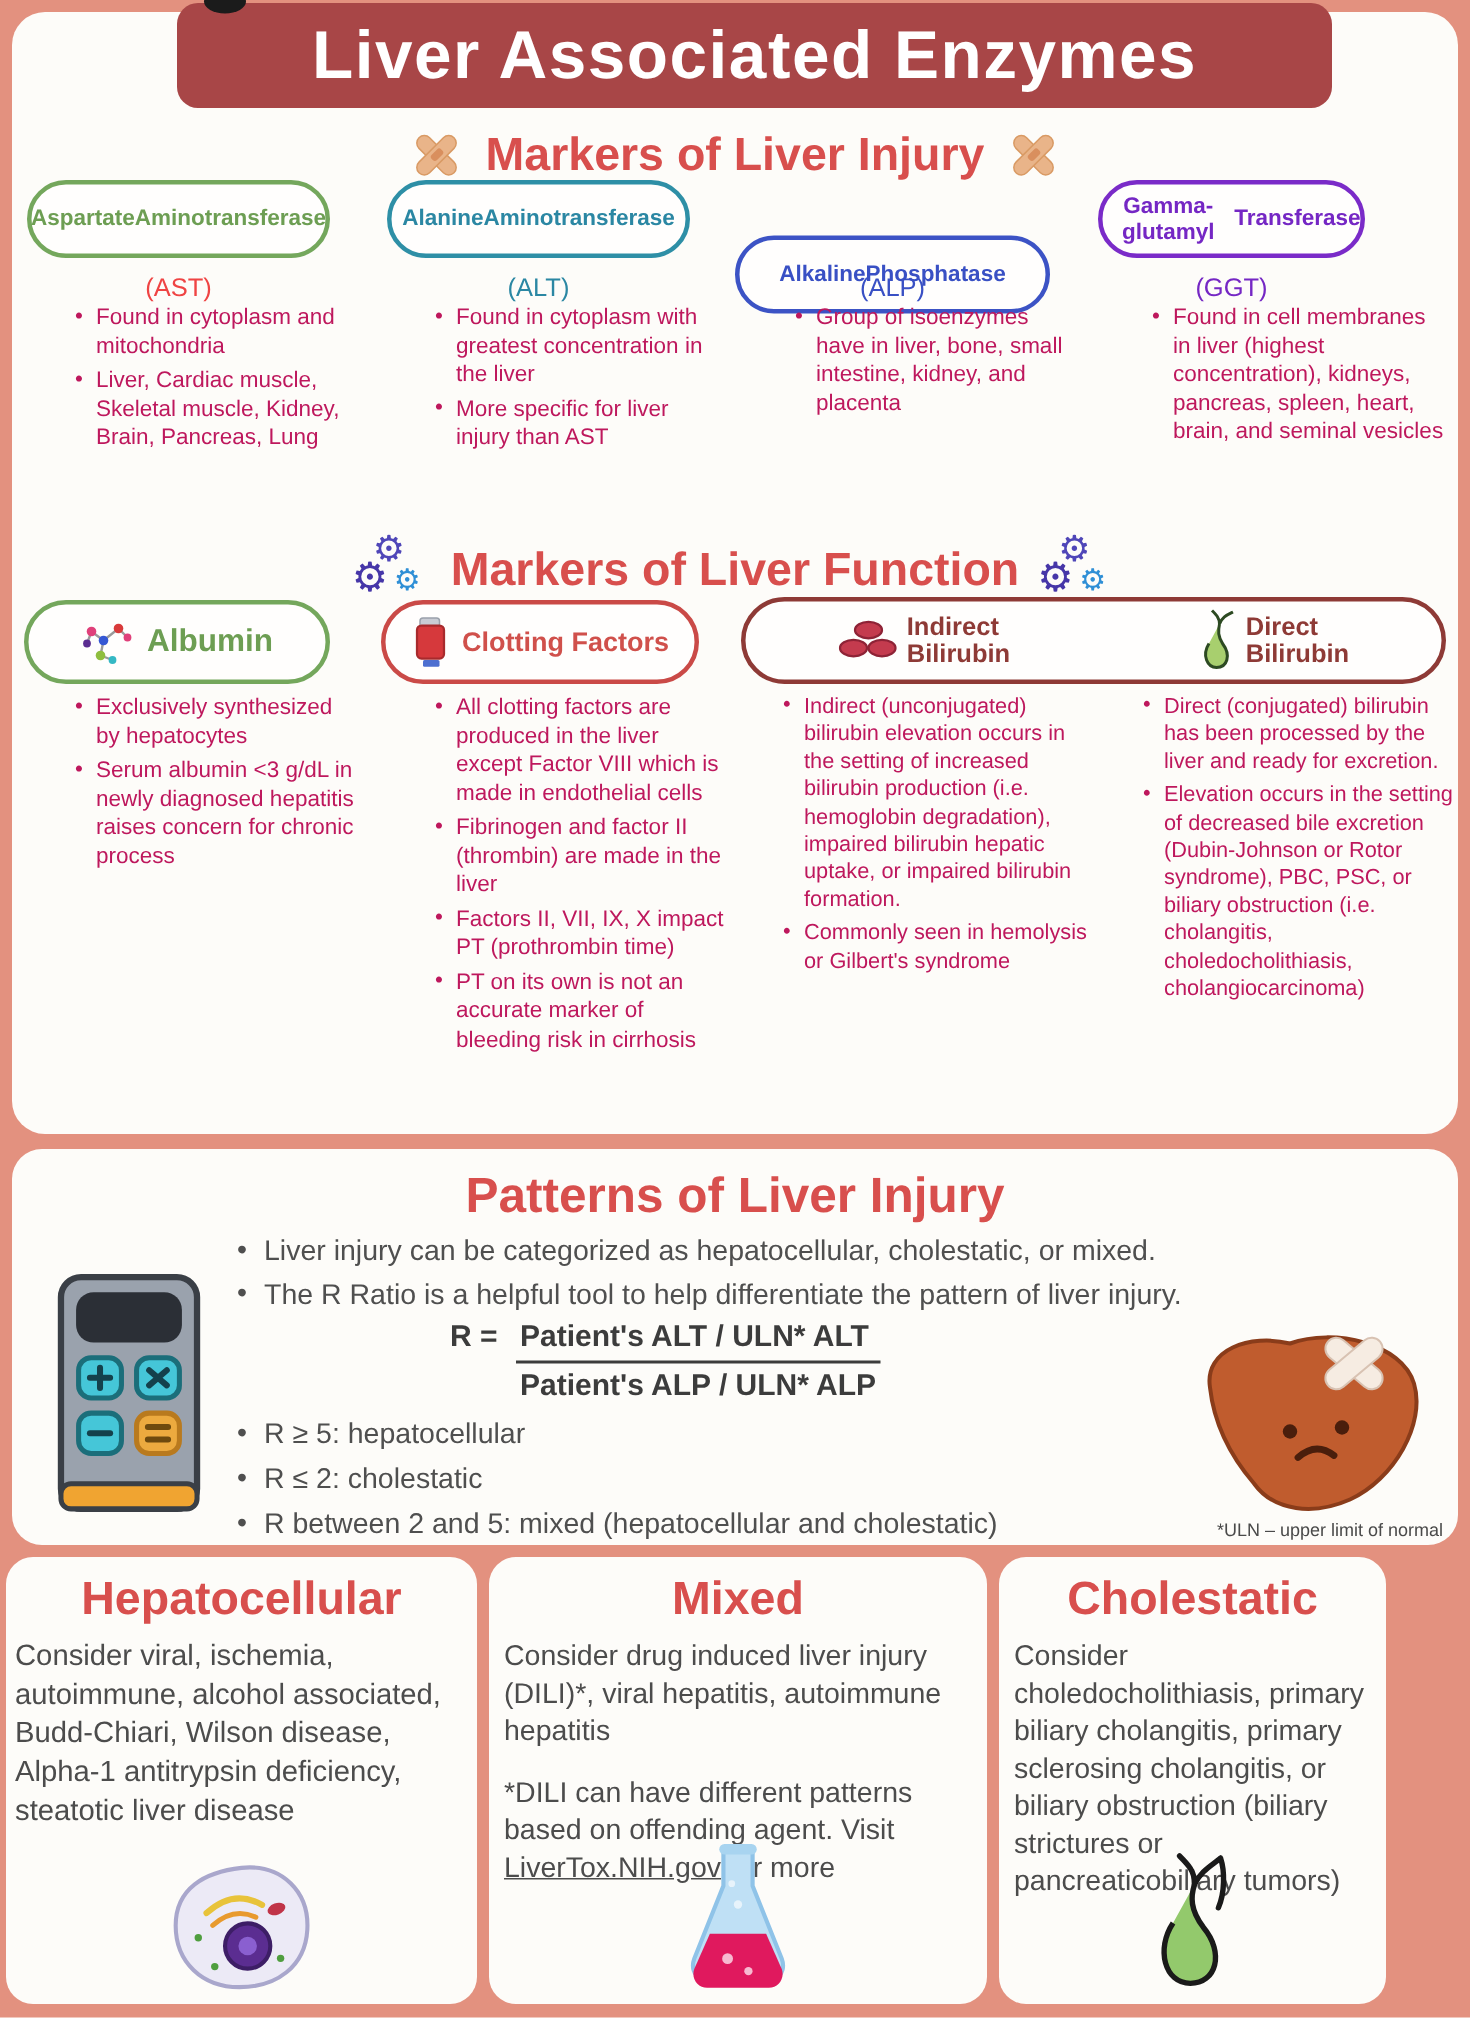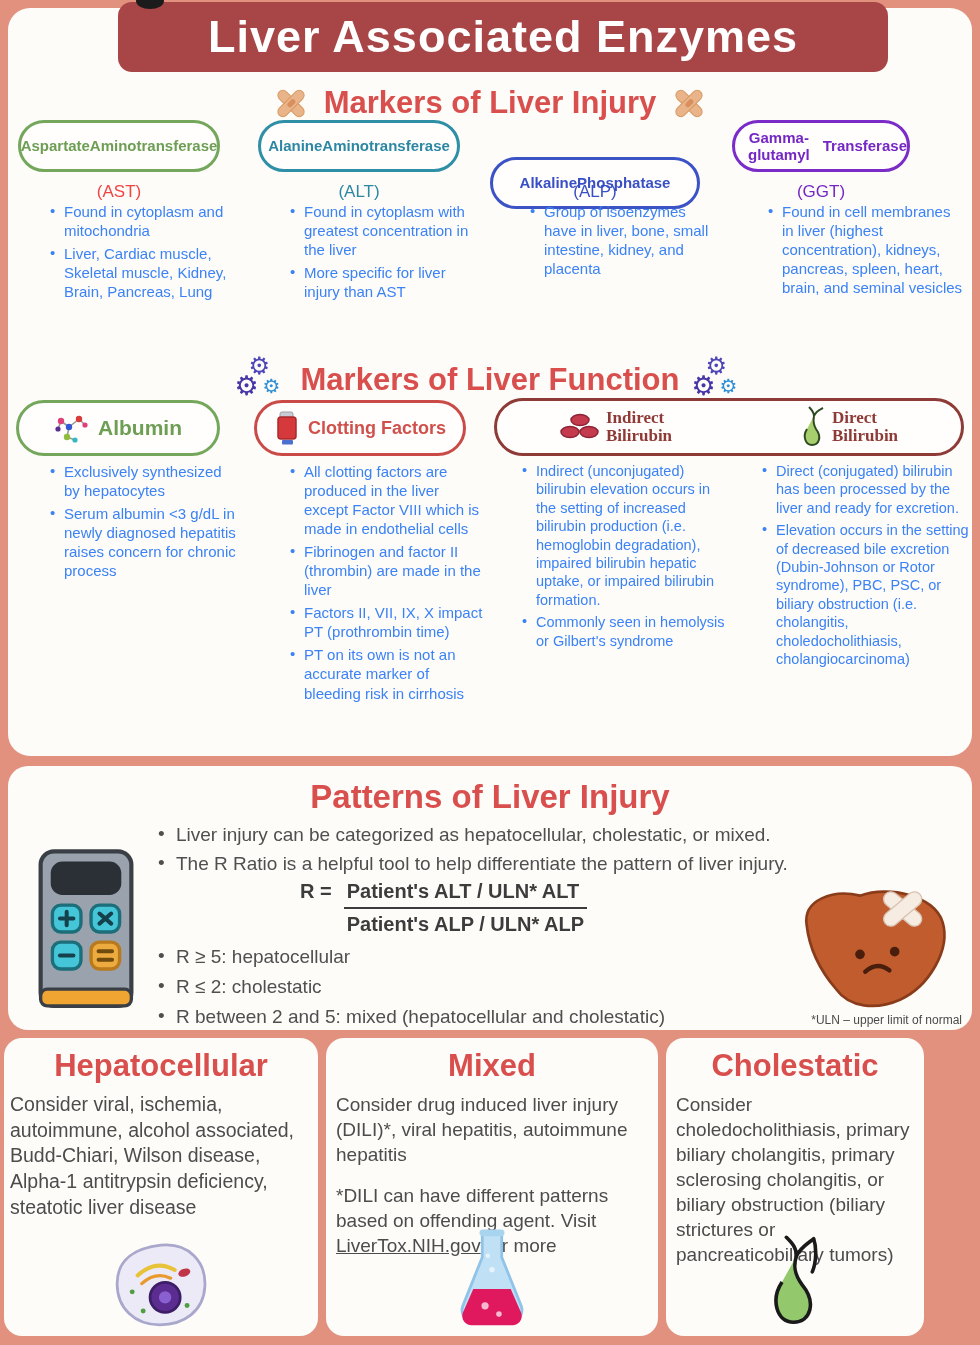--- a/index.html
+++ b/index.html
@@ -52,42 +52,42 @@
   .pill-alp { left:482px; top:112px; width:210px; height:52px; border-color:#3c53c5; color:#3950c4;margin-top:37px; }
   .pill-ggt { left:724px; top:112px; width:178px; height:52px; border-color:#7a2bc8; color:#7527c4; }
 
   .abbr { position:absolute; top:174px; text-align:center; font-size:17px; }
   .abbr-ast { left:10px;  width:202px; color:#ef4444; }
   .abbr-alt { left:250px; width:202px; color:#2b87a3; }
   .abbr-alp { left:482px; width:210px; color:#3950c4; }
   .abbr-ggt { left:724px; width:178px; color:#7527c4; }
 
   .blist { position:absolute; margin:0; padding:0; list-style:none;
-           font-size:15px; line-height:1.27; color:#3b82f6; }
+           font-size:15px; line-height:1.27; color:#be185d; }
   .blist li { position:relative; padding-left:16px; margin-bottom:4px; }
   .blist li::before { content:"\2022"; position:absolute; left:2px; top:-1px; }
   .b1-1 { left:40px;  top:194px; width:190px; }
   .b1-2 { left:280px; top:194px; width:192px; }
   .b1-3 { left:520px; top:194px; width:190px; }
   .b1-4 { left:758px; top:194px; width:200px; }
   .b2-1 { left:40px;  top:454px; width:188px; }
   .b2-2 { left:280px; top:454px; width:196px; }
   .b2-3 { left:512px; top:454px; width:212px; font-size:14.5px; }
   .b2-4 { left:752px; top:454px; width:210px; font-size:14.5px; }
 
   .pill-albumin { left:8px; top:392px; width:204px; height:56px; border-color:#74a75c;
                   flex-direction:row; gap:8px; }
   .pill-albumin .lbl { font-size:21px; color:#6d9e53; }
   .pill-clotting { left:246px; top:392px; width:212px; height:56px; border-color:#ca4a47;
                    flex-direction:row; gap:6px; }
   .pill-clotting .lbl { font-size:18px; color:#d0504b; }
   .pill-bili { left:486px; top:390px; width:470px; height:58px; border-color:#8e3a36;
                border-radius:29px; flex-direction:row; justify-content:space-around; }
   .bili-group { display:flex; align-items:center; gap:6px; color:#8e3a36; font-weight:bold;
-                font-size:17px; line-height:1.05; text-align:left;font-family:Liberation Serif, serif; }
+                font-size:17px; line-height:1.05; text-align:left; }
   .bili-group .two-line span { display:block; }
 
   
   .p-title { margin:0; padding-top:12px; text-align:center; font-size:33px; font-weight:bold; color:#d84f4d; }
   .p-bullets { position:absolute; left:148px; top:58px; margin:0; padding:0; list-style:none;
                font-size:19px; color:#4f4f4f; }
   .p-bullets li { position:relative; padding-left:20px; margin-bottom:7px; }
   .p-bullets li::before { content:"\2022"; position:absolute; left:2px; top:-1px; }
   .formula { position:absolute; left:292px; top:114px; display:flex; gap:12px;
              font-size:20px; font-weight:bold; color:#3c3c3c; }

